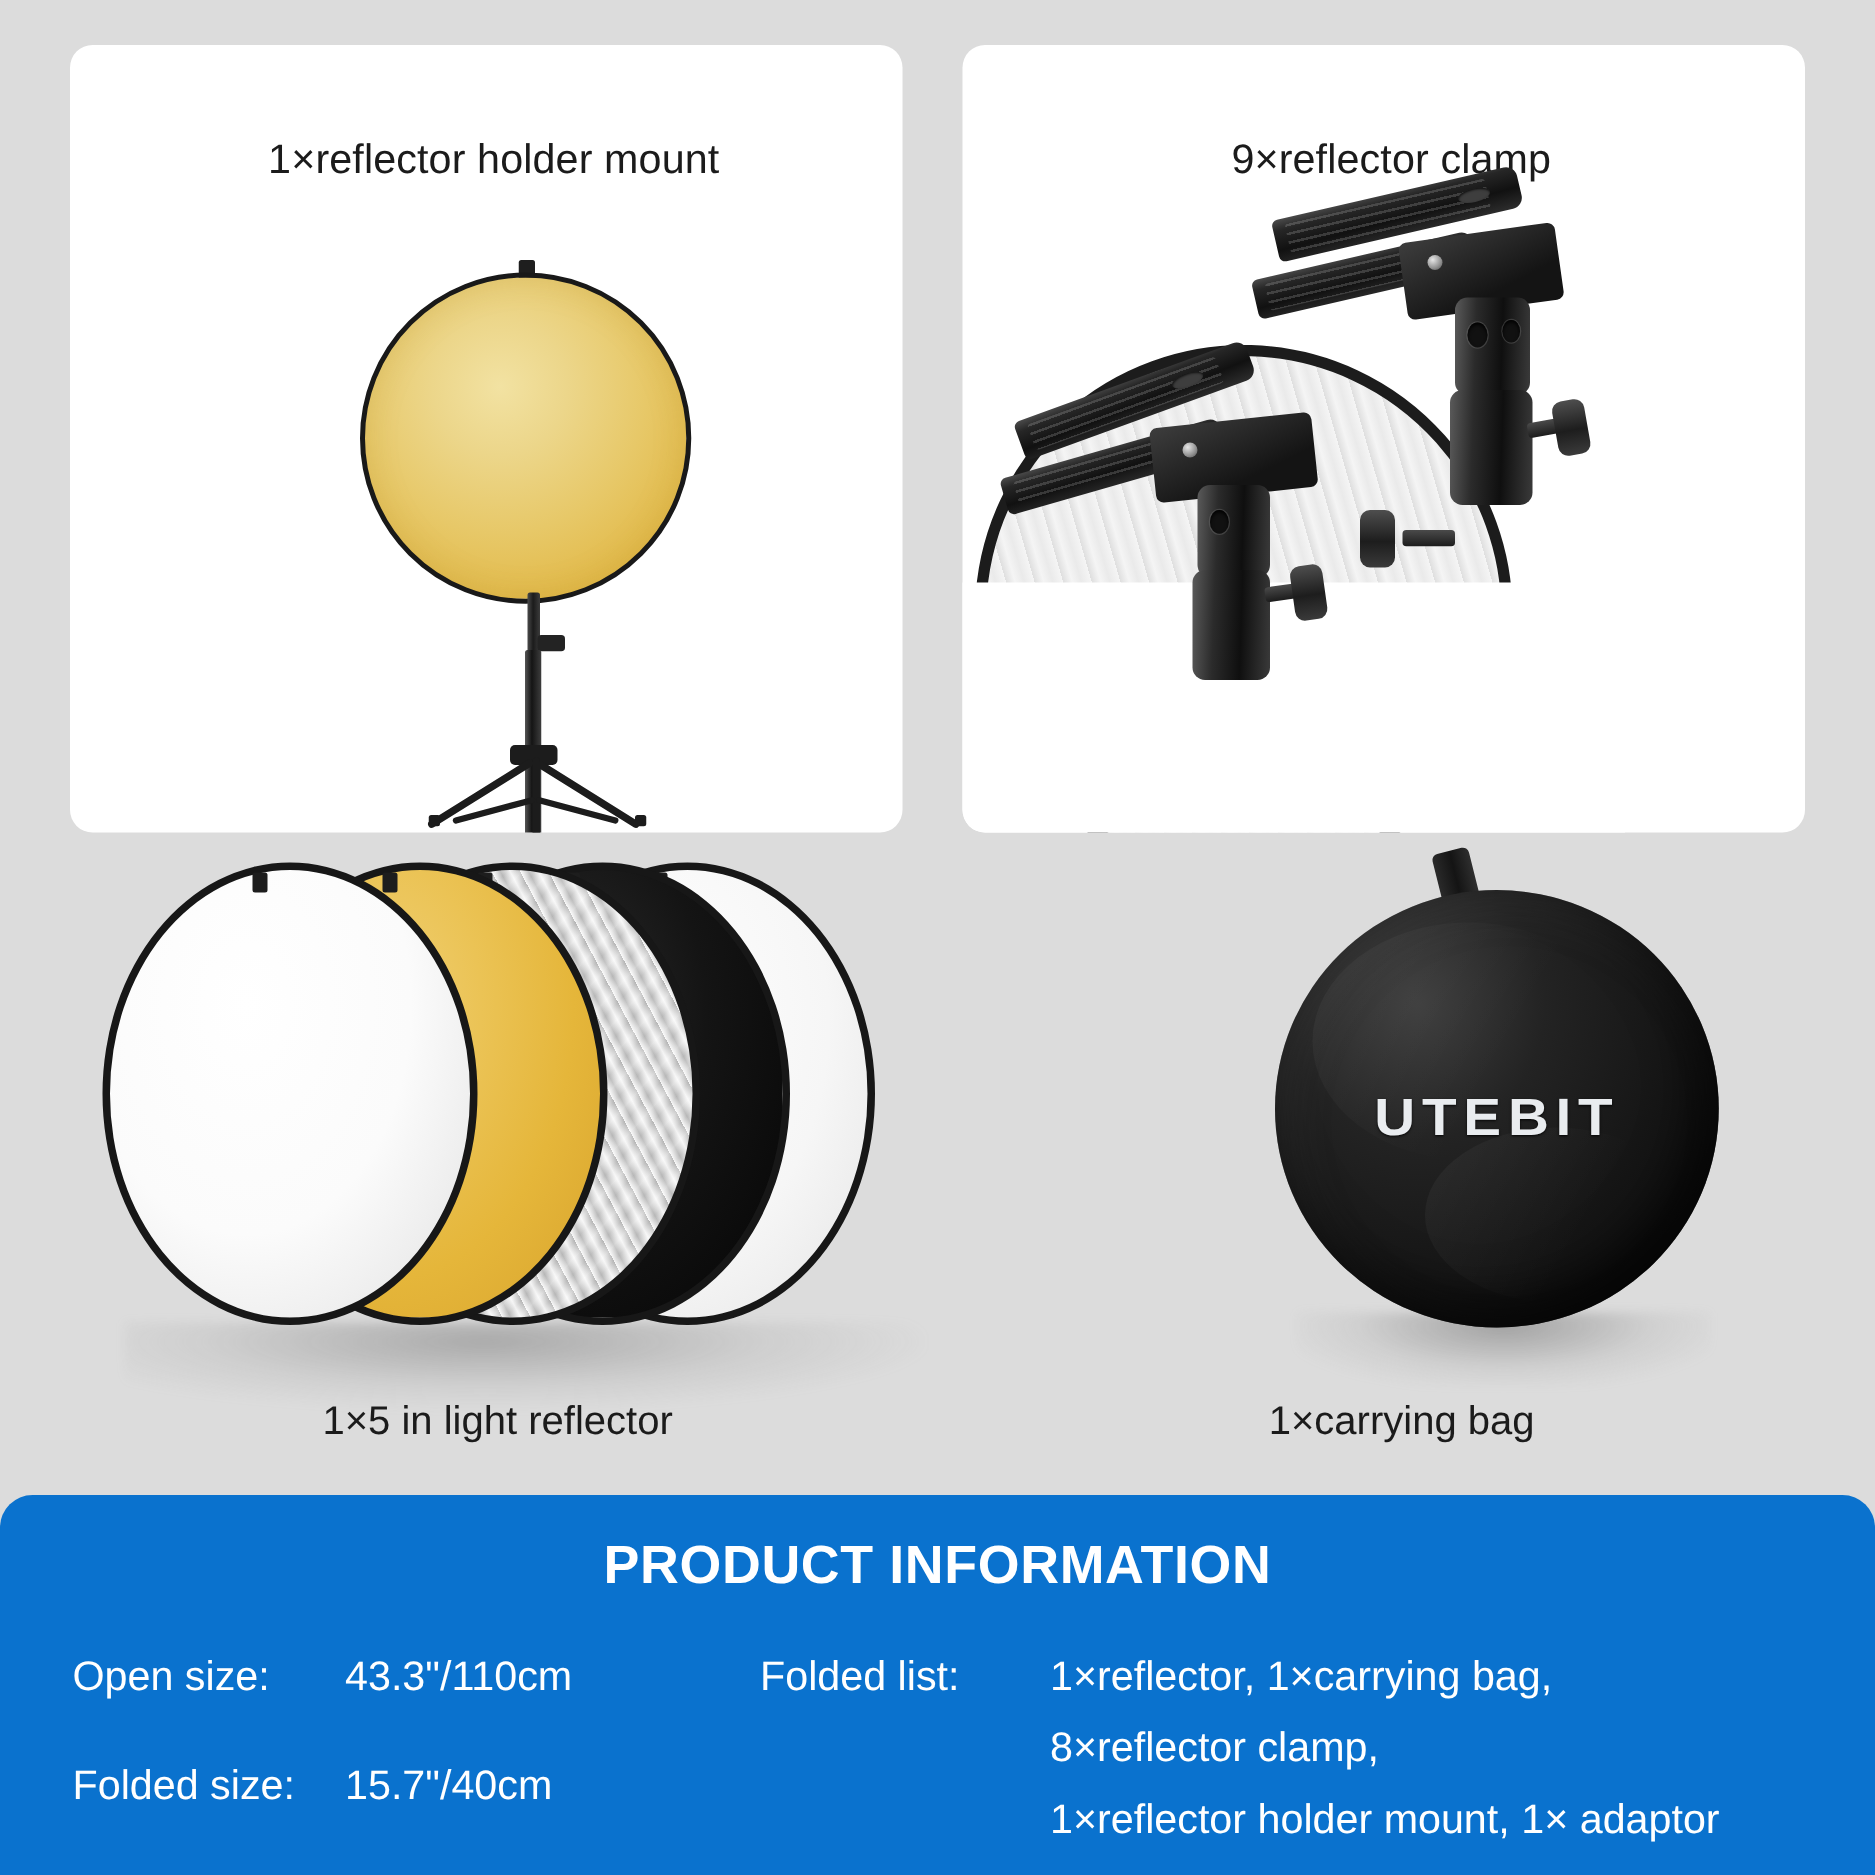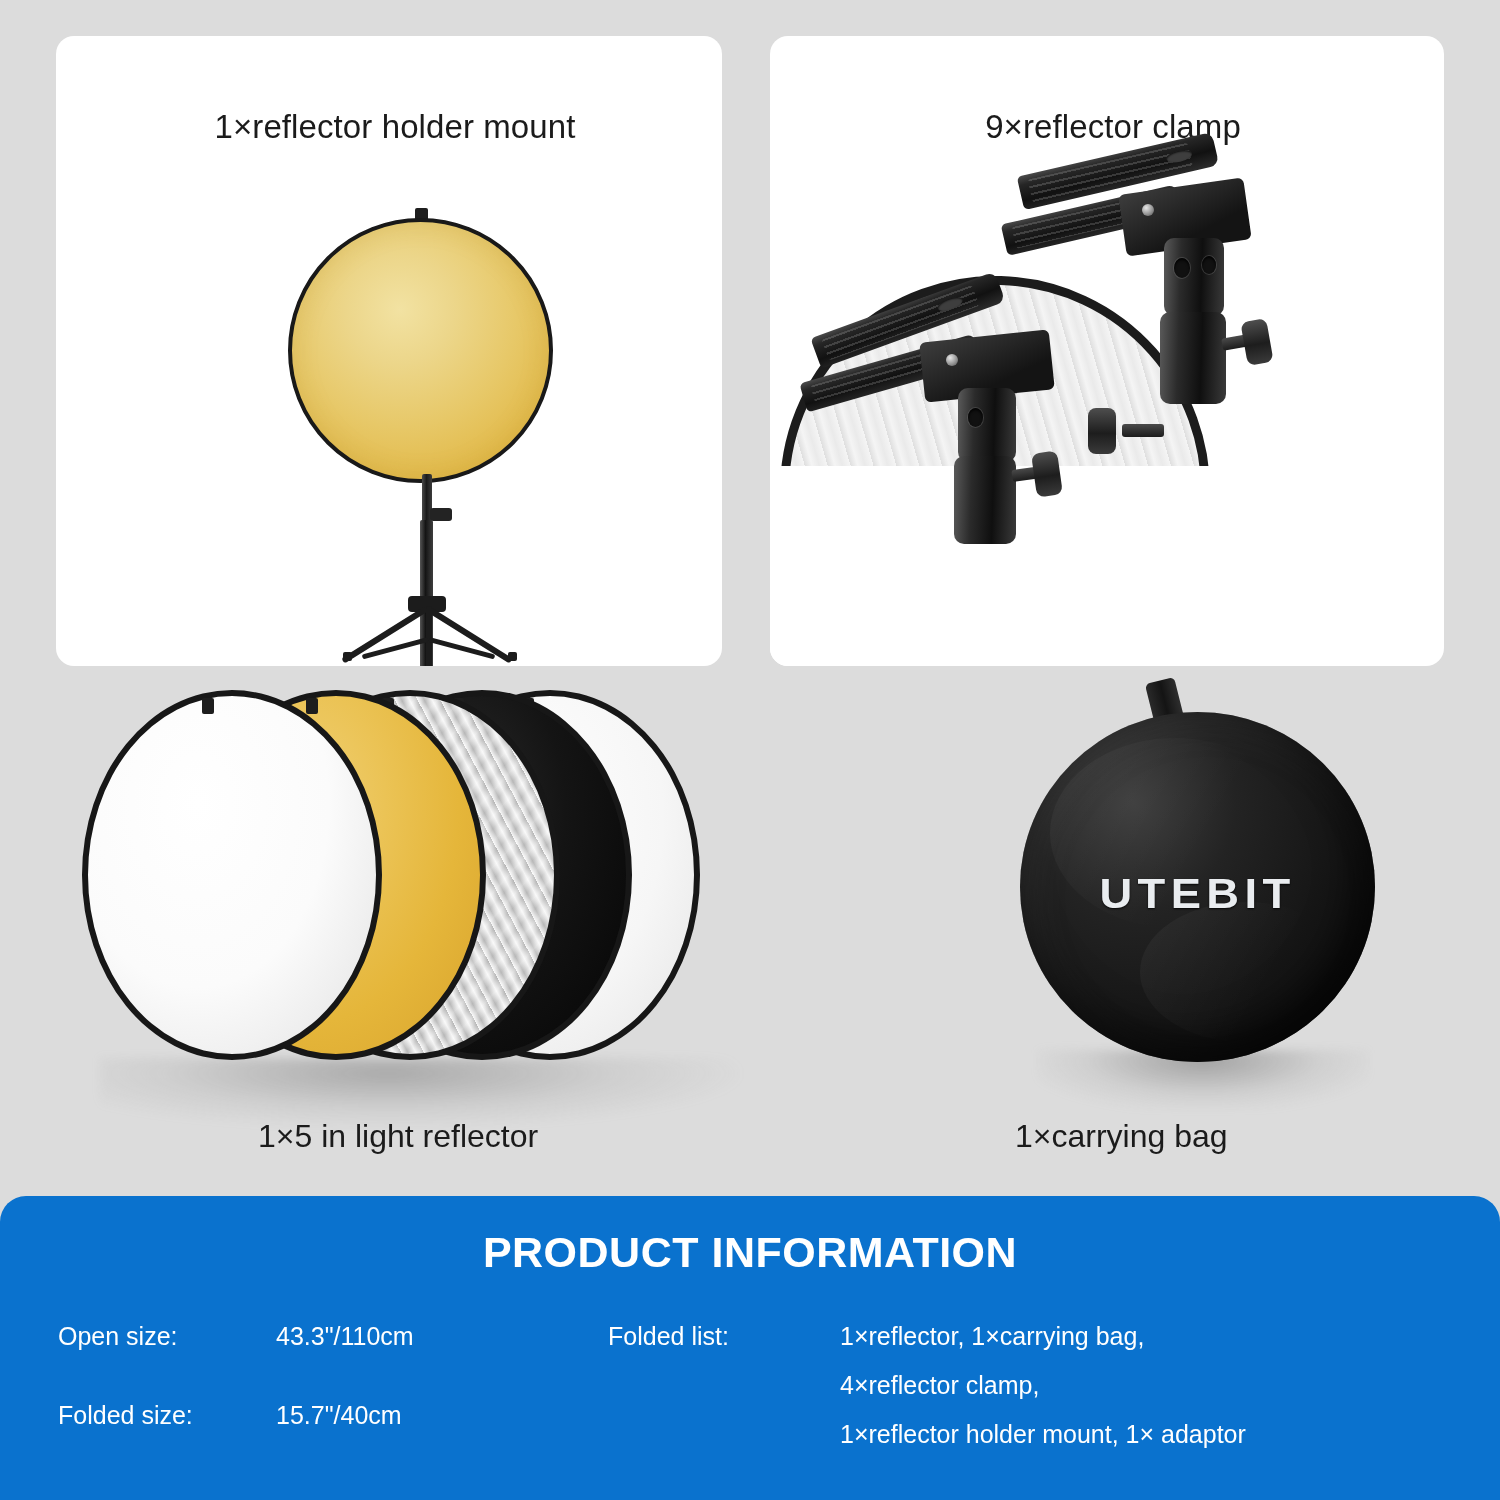--- a/index.html
+++ b/index.html
@@ -280,21 +280,21 @@
     font-weight: 700;
     color: #ffffff;
     letter-spacing: 0.5px;
   }
   .spec-col { position: absolute; color: #ffffff; }
   #spec-left  { left: 58px;  top: 128px; width: 540px; }
   #spec-right { left: 608px; top: 128px; width: 880px; }
 
   .spec-row {
     display: flex;
-    font-size: 25px;
+    font-size: 33px;
     line-height: 1.0;
   }
   #spec-left .spec-row { margin-bottom: 54px; }
   .spec-label { min-width: 218px; white-space: nowrap; }
   .spec-value { white-space: nowrap; }
 
   .pkg-label { min-width: 232px; white-space: nowrap; }
   .pkg-lines { display: flex; flex-direction: column; }
   .pkg-line { white-space: nowrap; margin-bottom: 24px; }
   .pkg-line:last-child { margin-bottom: 12px; }
@@ -433,18 +433,18 @@
       <span class="spec-label">Folded size:</span>
       <span class="spec-value">15.7"/40cm</span>
     </div>
   </div>
 
   <div class="spec-col" id="spec-right">
     <div class="spec-row">
       <span class="pkg-label">Folded list:</span>
       <span class="pkg-lines">
         <span class="pkg-line">1×reflector,  1×carrying bag,</span>
-        <span class="pkg-line">4×reflector clamp,</span>
+        <span class="pkg-line">8×reflector clamp,</span>
         <span class="pkg-line">1×reflector holder mount,  1× adaptor</span>
       </span>
     </div>
   </div>
 </div>
 
 </body></html>

